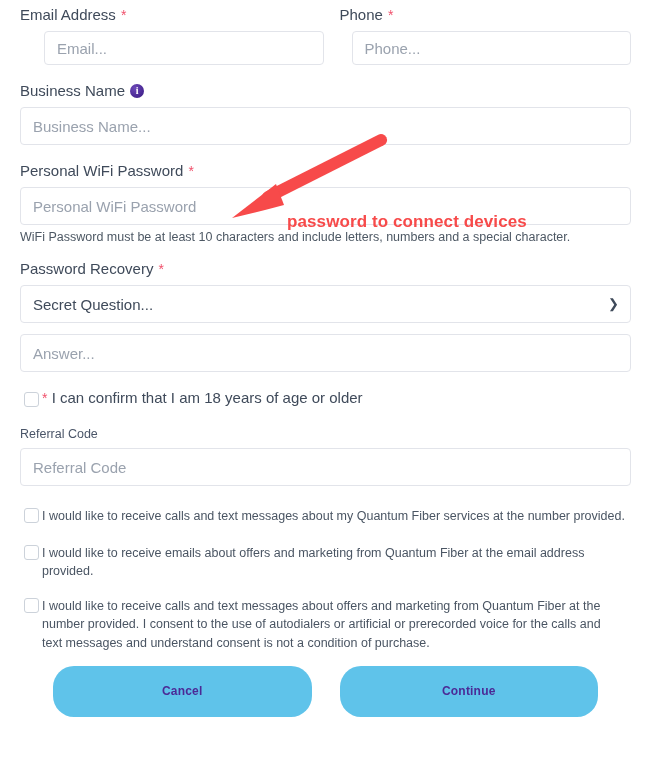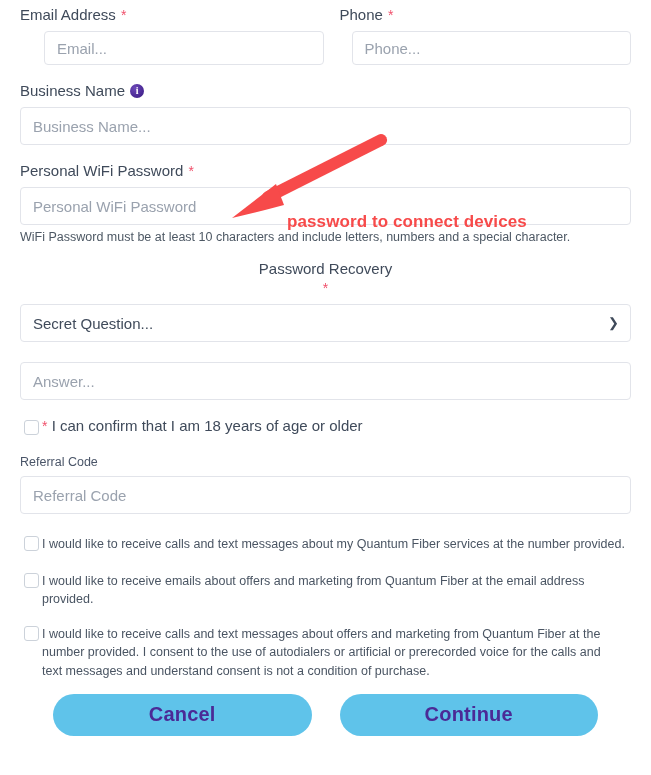--- a/index.html
+++ b/index.html
@@ -155,27 +155,27 @@
     text-decoration: underline;
   }
 
   
   .btn-row {
     display: flex;
     gap: 28px;
   }
   .btn {
     flex: 1 1 0;
-    height: 42px;
+    height: 51px;
     border: none;
     border-radius: 21px;
     background: #5fc3ea;
     color: #4b2a96;
     font-family: "Liberation Sans", sans-serif;
-    font-size: 20px;
+    font-size: 12px;
     font-weight: bold;
     cursor: pointer;
     letter-spacing: .2px;
   }
 
   
   .annot-layer {
     position: absolute;
     left: 0; top: 9px;
     width: 651px; height: 775px;
@@ -231,32 +231,32 @@
 
   <div class="field-label" style="margin-top:18px;">
     <span>Personal WiFi Password</span>
     <span class="req">*</span>
   </div>
   <div style="margin-top:9px;">
     <input class="inp tall" type="text" placeholder="Personal WiFi Password" style="">
   </div>
   <div class="helper">WiFi Password must be at least 10 characters and include letters, numbers and a special character.</div>
 
-  <div class="field-label" style="margin-top:16px;flex-direction:column;">
+  <div class="field-label" style="margin-top:16px;">
     <span>Password Recovery</span>
     <span class="req">*</span>
   </div>
   <div class="select-wrap" style="margin-top:9px;">
     <select class="inp tall">
       <option>Secret Question...</option>
     </select>
     <span class="chev">❯</span>
   </div>
 
-  <div style="margin-top:20px;">
+  <div style="margin-top:11px;">
     <input class="inp tall" type="text" placeholder="Answer..." style="">
   </div>
 
   <div class="cb-row" style="margin-top:17px;">
     <input type="checkbox" class="cb" style="margin-top: 3px;">
     <div class="cb-text-lg">
       <span class="req">*</span>
       <span>I can confirm that I am 18 years of age or older</span>
     </div>
   </div>

